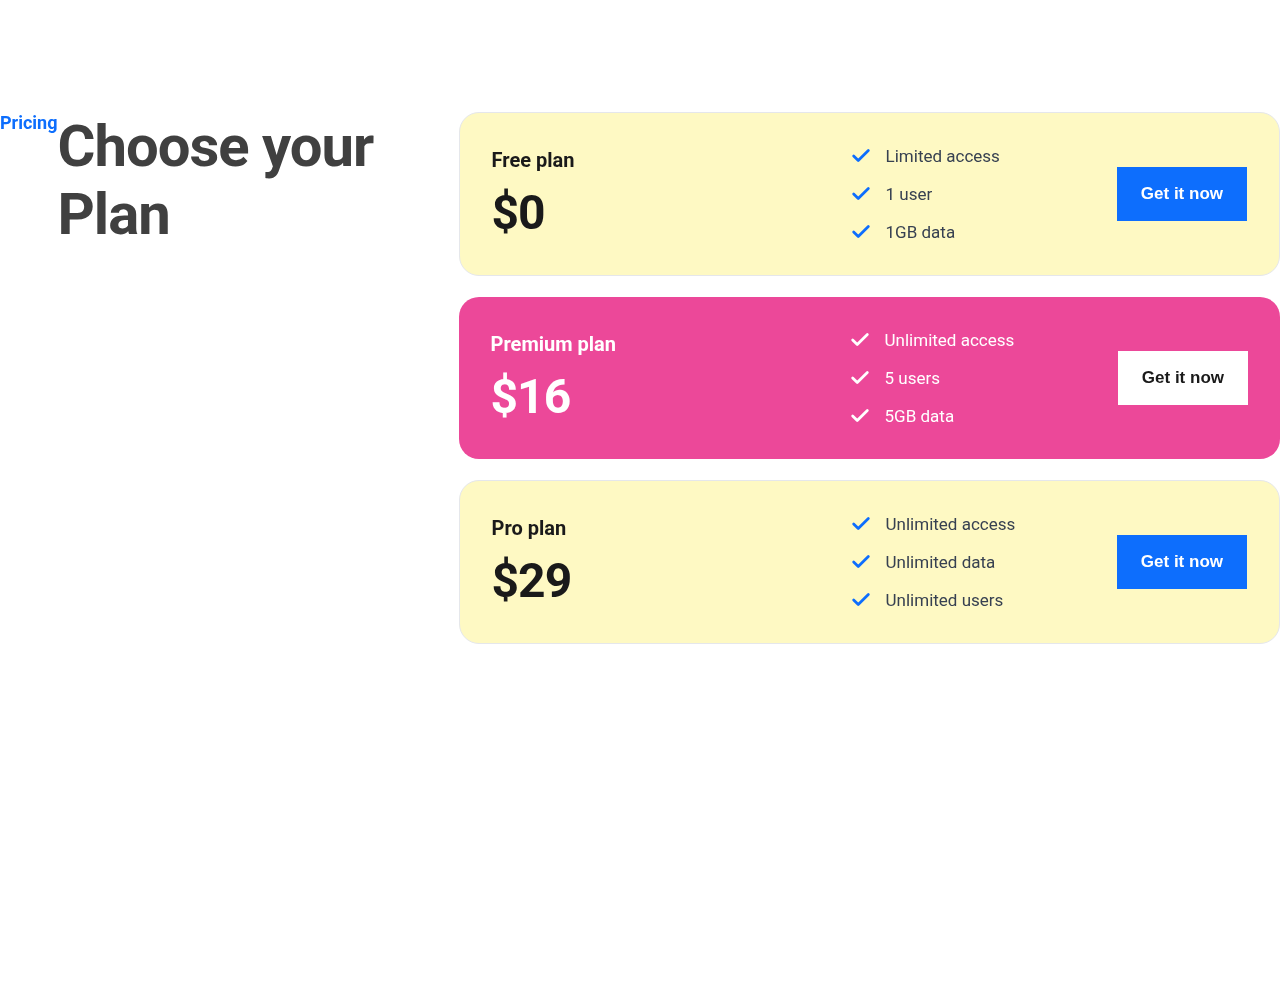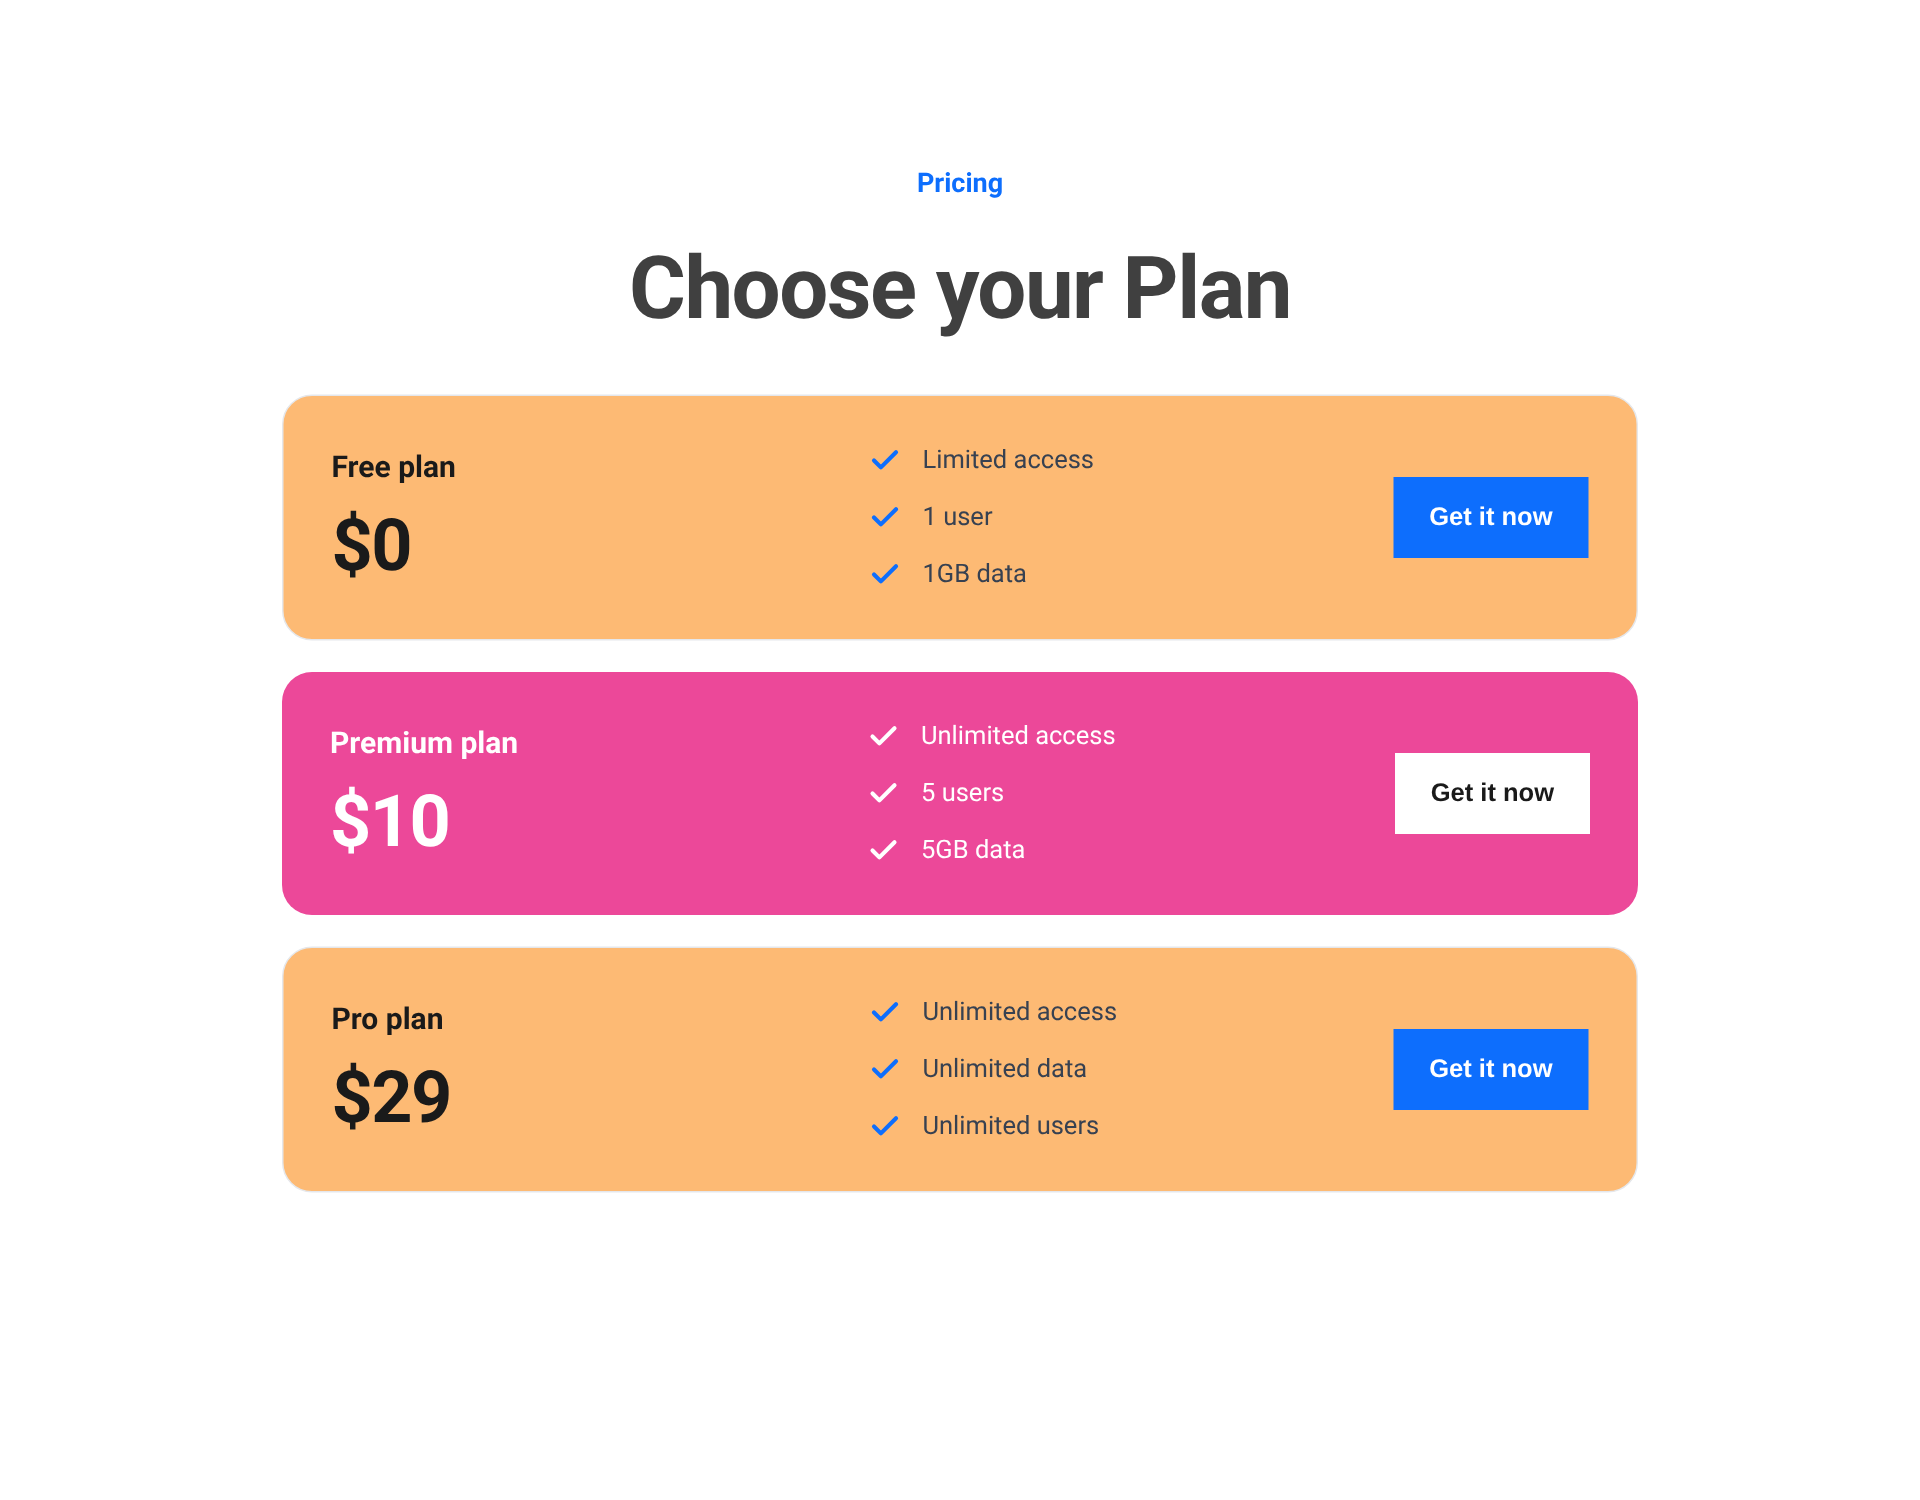--- a/index.html
+++ b/index.html
@@ -10,22 +10,22 @@
     body {
       font-family: -apple-system, BlinkMacSystemFont, 'Segoe UI', Roboto, Helvetica, Arial, sans-serif;
       background: #ffffff;
       width: 1280px;
       height: 1000px;
       padding-top: 112px;
     }
     .container {
       width: 100%;
       display: flex;
-      flex-direction: column;
-      align-items: center;
+      flex-direction: row;
+      align-items: flex-start;
     }
     .eyebrow {
       color: #0d6efd;
       font-size: 18px;
       font-weight: 700;
       margin-bottom: 26px;
     }
     .heading {
       color: #404040;
       font-size: 58px;
@@ -46,21 +46,21 @@
       flex-direction: column;
       gap: 21px;
     }
     .plan-card {
       border: 1px solid #e5e7eb;
       border-radius: 20px;
       padding: 32px;
       display: grid;
       grid-template-columns: 358px 1fr auto;
       align-items: center;
-      background: #fdba74;
+      background: #fef9c3;
     }
     .plan-card.featured {
       background: #ec4899;
       border: none;
     }
     .plan-left {
       display: flex;
       flex-direction: column;
     }
     .plan-name {
@@ -166,21 +166,21 @@
               </svg></span>
           <span class="feature-text">1GB data</span>
         </div>
       </div>
       <button class="cta-button">Get it now</button>
     </div>
 
     <div class="plan-card featured">
       <div class="plan-left">
         <div class="plan-name">Premium plan</div>
-        <div class="plan-price">$10</div>
+        <div class="plan-price">$16</div>
       </div>
       <div class="plan-features">
         <div class="feature-item">
           <span class="check-icon"><svg viewBox="0 0 24 24">
                 <path class="check-path" d="M4 12l5 5L20 6"></path>
               </svg></span>
           <span class="feature-text">Unlimited access</span>
         </div>
         <div class="feature-item">
           <span class="check-icon"><svg viewBox="0 0 24 24">

